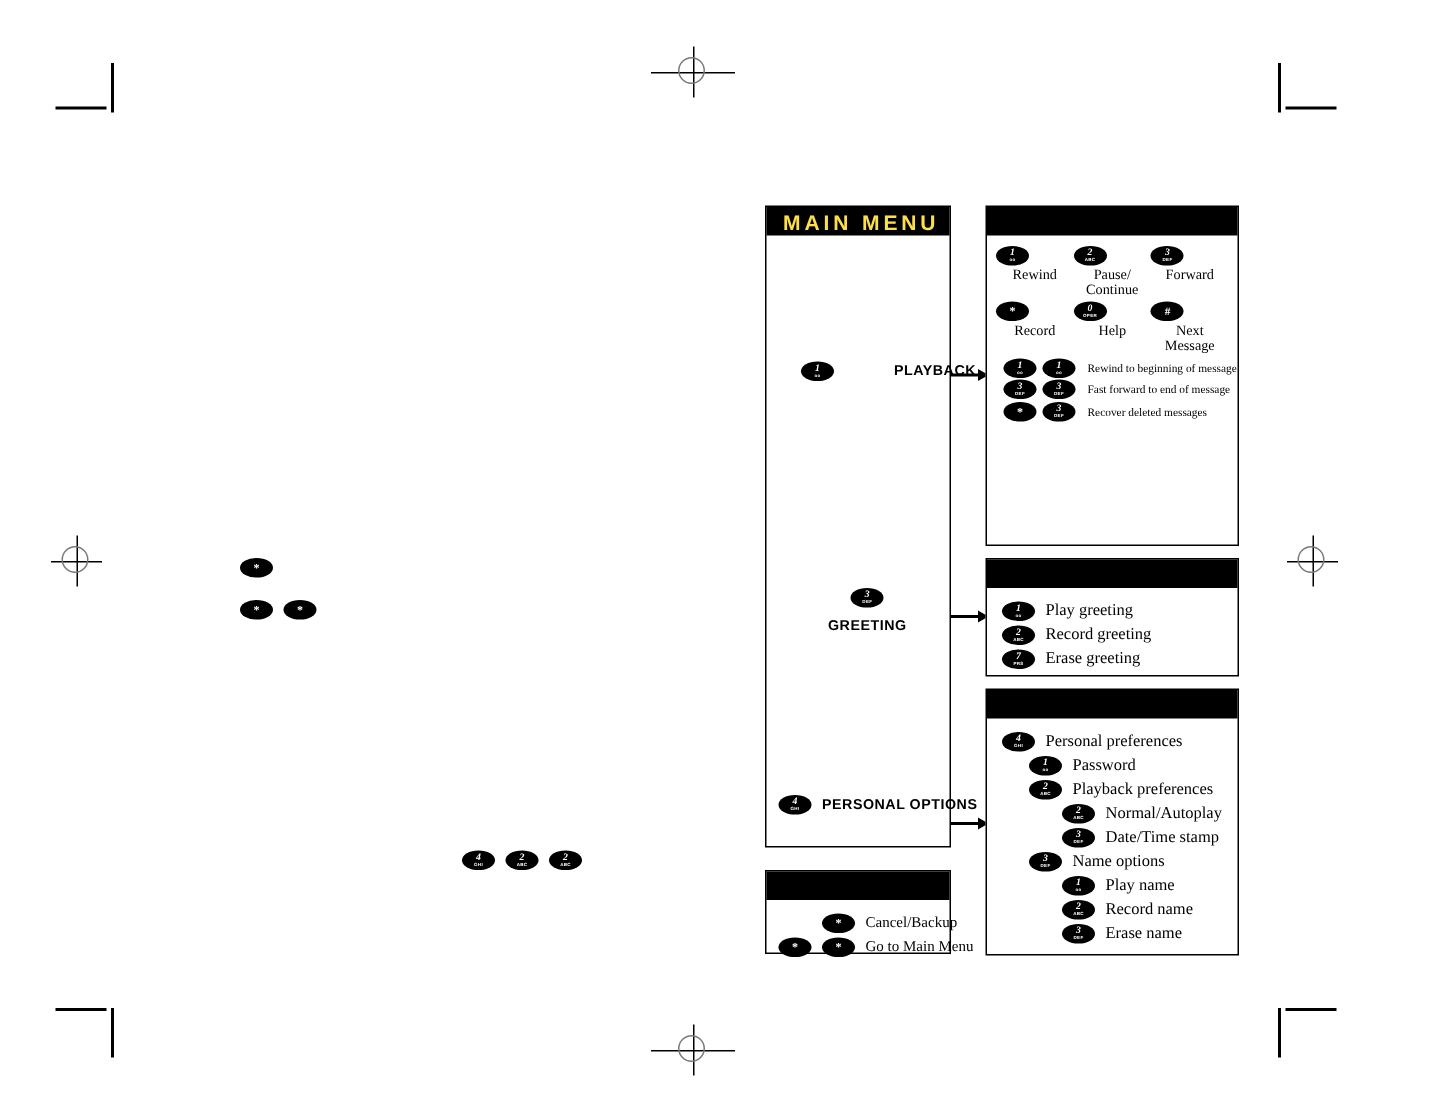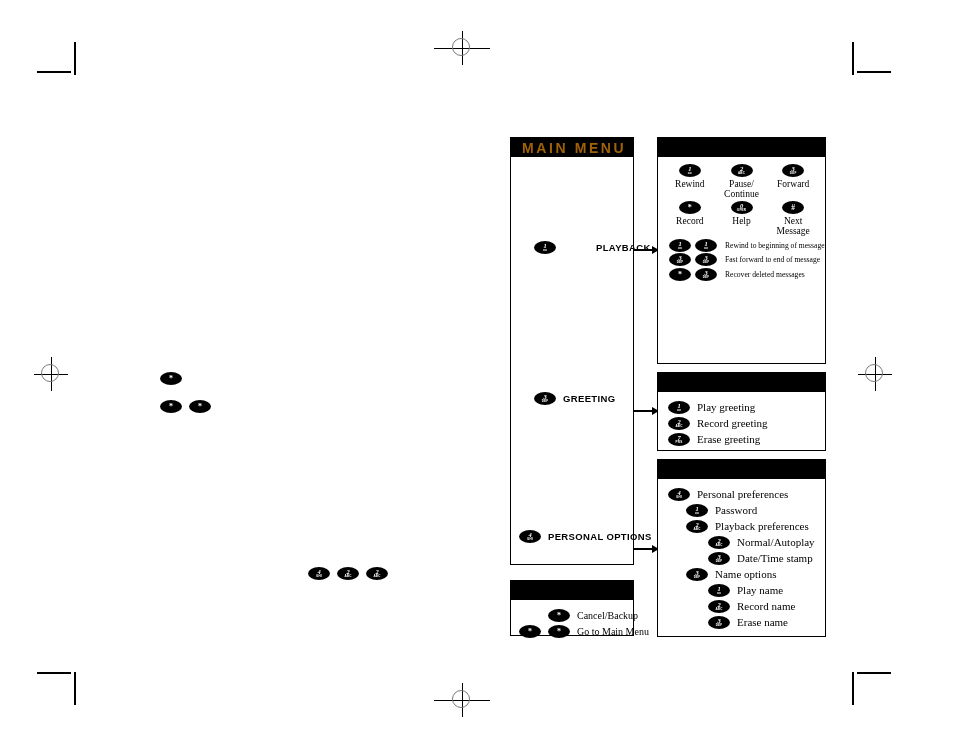--- a/index.html
+++ b/index.html
@@ -28,41 +28,41 @@
     font-family:"Liberation Serif",serif;}
   .key .sub{font-size:3px;line-height:3px;letter-spacing:.2px;
     font-family:"Liberation Sans",sans-serif;font-weight:bold;}
   .key.star .num{font-style:normal;font-size:8px;line-height:9px;}
   .key.hash .num{font-style:normal;font-size:7.5px;line-height:9px;}
 
   
   .panel{position:absolute;border:1.6px solid #000;background:#fff;box-sizing:border-box;}
   .panel-head{background:#000;height:19px;width:100%;box-sizing:border-box;
     display:flex;align-items:center;}
-  .panel-head .htxt{color:#a16207;font-family:"Liberation Sans",sans-serif;
+  .panel-head .htxt{color:#fde047;font-family:"Liberation Sans",sans-serif;
     font-weight:bold;font-size:14px;letter-spacing:2.6px;padding-left:11px;}
 
   
   #main-menu{left:510px;top:137px;width:124px;height:428px;}
   .mm-item{position:absolute;display:flex;align-items:center;gap:7px;}
   .mm-item .lbl{font-family:"Liberation Sans",sans-serif;font-weight:bold;
     font-size:9.5px;letter-spacing:.35px;color:#000;white-space:nowrap;}
 
   
   .rows{padding:7px 0 6px 0;}
   .row{display:flex;align-items:center;gap:7px;padding:1.5px 0 1.5px 10px;}
   .row .txt{font-size:11px;color:#000;white-space:nowrap;font-family:"Liberation Serif",serif;text-align:center;}
   .row.ind1{padding-left:28px;}
   .row.ind2{padding-left:50px;}
 
   
   #playback-panel{left:657px;top:137px;width:169px;height:227px;}
   .keypad{padding:7px 6px 0 6px;}
   .kp-row{display:flex;}
-  .kp-cell{flex:1;display:flex;flex-direction:column;align-items:center;}
+  .kp-cell{flex:1;display:flex;flex-direction:column;}
   .kp-cell .cap{font-size:9.5px;text-align:center;line-height:10.5px;margin-top:1.5px;
     font-family:"Liberation Serif",serif;color:#000;min-height:10px;}
   .kp-row.r1 .kp-cell{min-height:37px;}
   .kp-row.r2 .kp-cell{min-height:28px;}
   .kp-row.r3 .kp-cell{min-height:27px;}
   .kp-row.r4 .kp-cell{min-height:24px;}
   .notes{padding:2px 0 0 11px;}
   .note{display:flex;align-items:center;gap:4px;margin-bottom:1.5px;}
   .note .ntxt{font-size:7.6px;margin-left:4px;white-space:nowrap;
     font-family:"Liberation Serif",serif;}
@@ -147,21 +147,21 @@
   <div class="panel-head">
     <span class="htxt">MAIN MENU</span>
   </div>
   <div class="mm-item" style="left:23px;top:103px;gap:40px;">
     <span class="key">
         <span class="num">1</span>
         <span class="sub">oo</span>
       </span>
     <span class="lbl">PLAYBACK</span>
   </div>
-  <div class="mm-item" style="left:23px;top:254px;">
+  <div class="mm-item" style="left:41px;top:254px;flex-direction:column;">
     <span class="key">
         <span class="num">3</span>
         <span class="sub">DEF</span>
       </span>
     <span class="lbl">GREETING</span>
   </div>
   <div class="mm-item" style="left:8px;top:392px;">
     <span class="key">
         <span class="num">4</span>
         <span class="sub">GHI</span>

